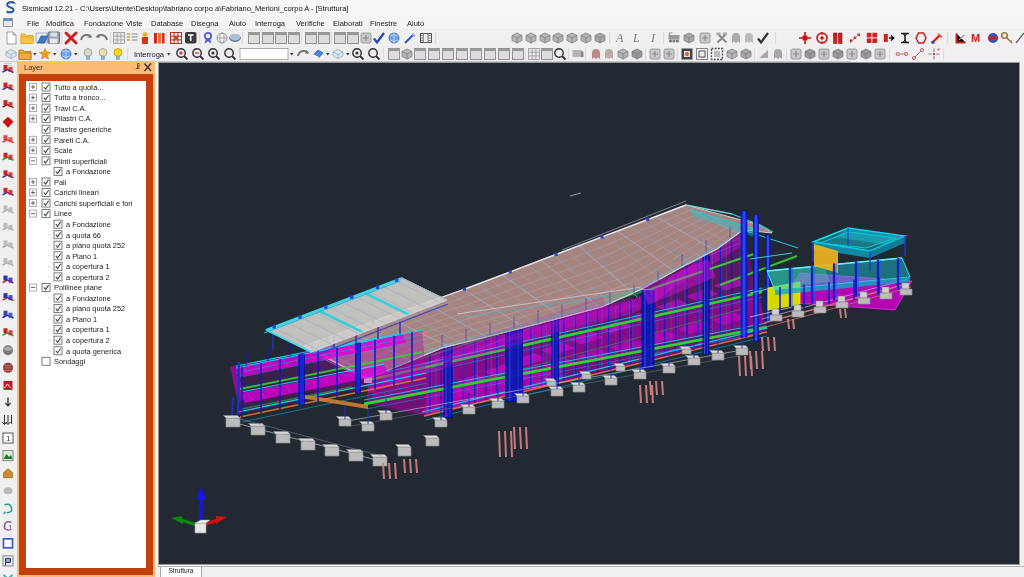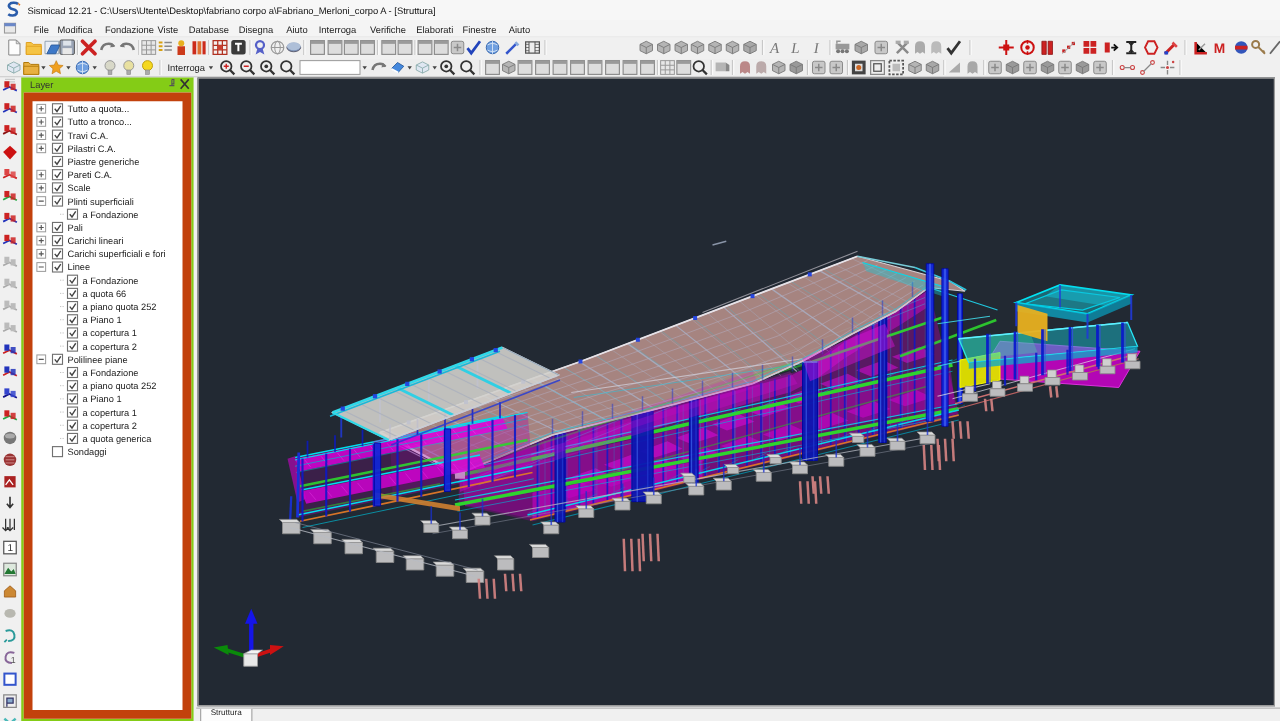--- a/index.html
+++ b/index.html
@@ -2,21 +2,21 @@
 <html><head><meta charset="utf-8"><style>
 * { margin:0; padding:0; box-sizing:border-box; }
 html,body { width:1024px; height:577px; overflow:hidden; font-family:"Liberation Sans", sans-serif; background:#f0f0f0; }
 #titlebar { position:absolute; left:0; top:0; width:1024px; height:16px; background:#f7f7f7; font-size:7.5px; color:#111; }
 #titletext { position:absolute; left:22px; top:4px; }
 #menubar { position:absolute; left:0; top:16px; width:1024px; height:14px; background:#f4f4f4; font-size:7.5px; color:#222; border-bottom:1px solid #e8e8e8; }
 .mi { position:absolute; top:3px; }
 #tb1 { position:absolute; left:0; top:30px; width:1024px; height:17px; background:#f0f0f0; }
 #tb2 { position:absolute; left:0; top:47px; width:851px; height:15px; background:#eeeeee; border-bottom:1px solid #c9c9c9; }
 #ltb { position:absolute; left:0; top:62px; width:17px; height:515px; background:#f0f0f0; }
-#panel { position:absolute; left:17px; top:62px; width:138px; height:515px; background:#84cc16; }
+#panel { position:absolute; left:17px; top:62px; width:138px; height:515px; background:#fdba74; }
 #phead { position:absolute; left:0; top:0; width:138px; height:11px; font-size:7.5px; color:#333; }
 #ptree { position:absolute; left:2px; top:12px; width:134px; height:501px; background:#fff; border:7px solid #c2410c; overflow:hidden; }
 #vpwrap { position:absolute; left:155px; top:62px; width:869px; height:515px; background:#f0f0f0; }
 #vp { position:absolute; left:3px; top:0px; width:862px; height:503px; background:#222933; border:1px solid #999; }
 #tabbar { position:absolute; left:2px; top:504px; width:867px; height:11px; background:#f0f0f0; border-top:1px solid #b5b5b5; }
 #tab1 { position:absolute; left:3px; top:0px; width:42px; height:11px; background:#fcfcfc; border:1px solid #a8a8a8; border-top:none; font-size:6.5px; color:#222; text-align:center; }
 </style></head>
 <body>
 <div id="titlebar">
  <svg width="15" height="14" style="position:absolute;left:3px;top:1px" viewBox="0 0 15 14">

